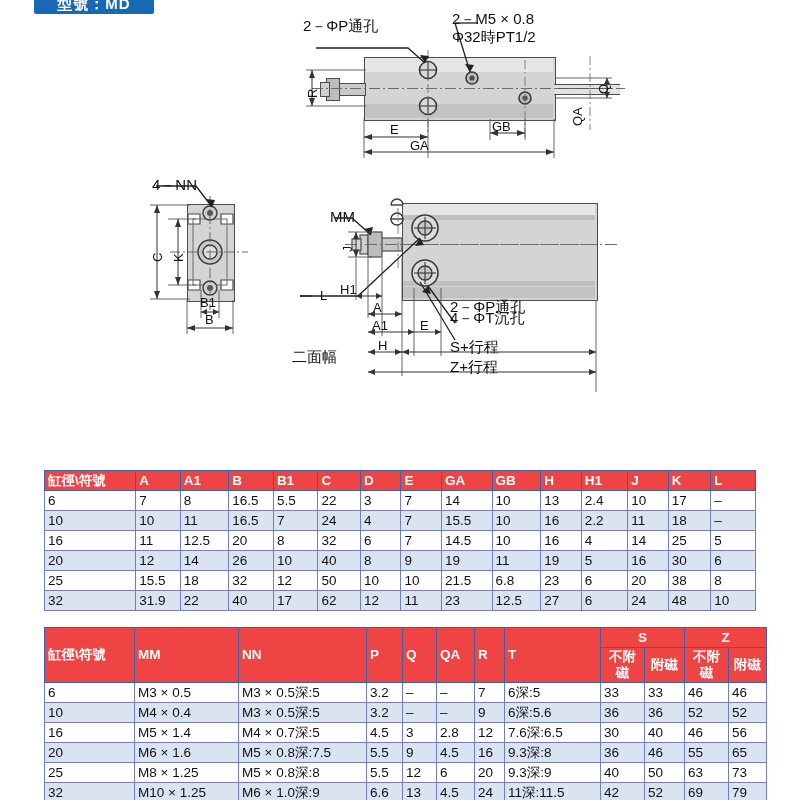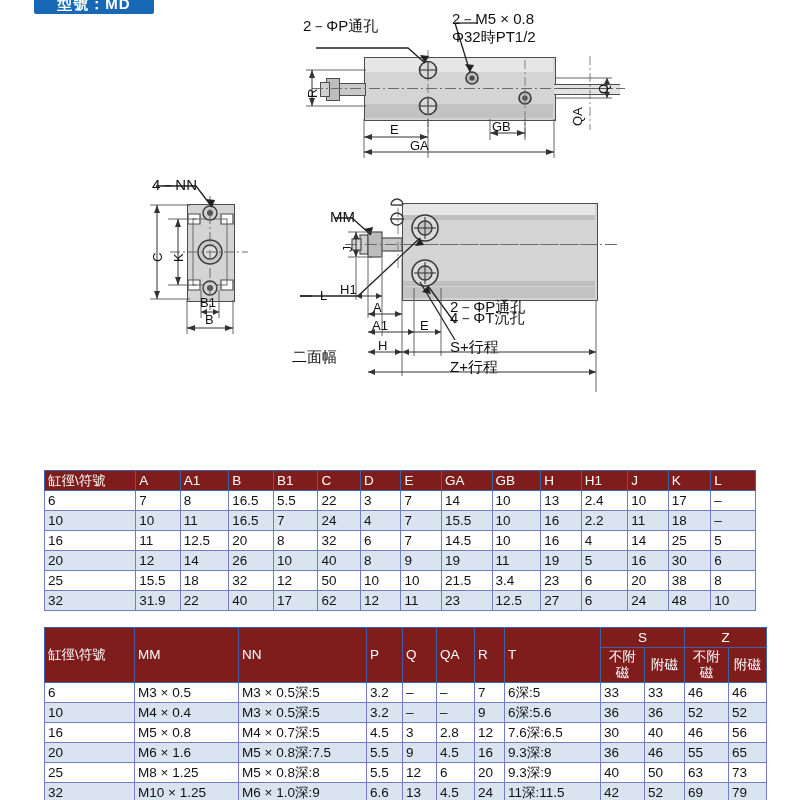--- a/index.html
+++ b/index.html
@@ -35,21 +35,21 @@
   .lbl.rot{transform:rotate(-90deg);transform-origin:left top;}
   svg.ov{position:absolute;left:0;top:0;width:800px;height:460px;overflow:visible;}
 
   
   table{
     border-collapse:collapse;position:absolute;
     font-size:13.5px;background:#fff;
     table-layout:fixed;
   }
   table th{
-    background:#7f1d1d;color:#ffffff;font-weight:normal;
+    background:#ef4444;color:#ffffff;font-weight:bold;
     border:1px solid #3f5fa8;
     text-align:left;padding:1px 3px;height:17px;line-height:16px;
     font-size:13.5px;
   }
   table td{
     border:1px solid #6f7fc0;
     padding:0px 3px;height:19px;line-height:18px;
     color:#111;white-space:nowrap;overflow:hidden;
   }
   table tbody tr:nth-child(odd) td{background:#ffffff;}
@@ -498,21 +498,21 @@
         <tr>
           <td>25</td>
           <td>15.5</td>
           <td>18</td>
           <td>32</td>
           <td>12</td>
           <td>50</td>
           <td>10</td>
           <td>10</td>
           <td>21.5</td>
-          <td>3.4</td>
+          <td>6.8</td>
           <td>23</td>
           <td>6</td>
           <td>20</td>
           <td>38</td>
           <td>8</td>
         </tr>
         <tr>
           <td>32</td>
           <td>31.9</td>
           <td>22</td>
@@ -591,21 +591,21 @@
           <td>–</td>
           <td>9</td>
           <td>6深:5.6</td>
           <td>36</td>
           <td>36</td>
           <td>52</td>
           <td>52</td>
         </tr>
         <tr>
           <td>16</td>
-          <td>M5 × 0.8</td>
+          <td>M5 × 1.4</td>
           <td>M4 × 0.7深:5</td>
           <td>4.5</td>
           <td>3</td>
           <td>2.8</td>
           <td>12</td>
           <td>7.6深:6.5</td>
           <td>30</td>
           <td>40</td>
           <td>46</td>
           <td>56</td>

